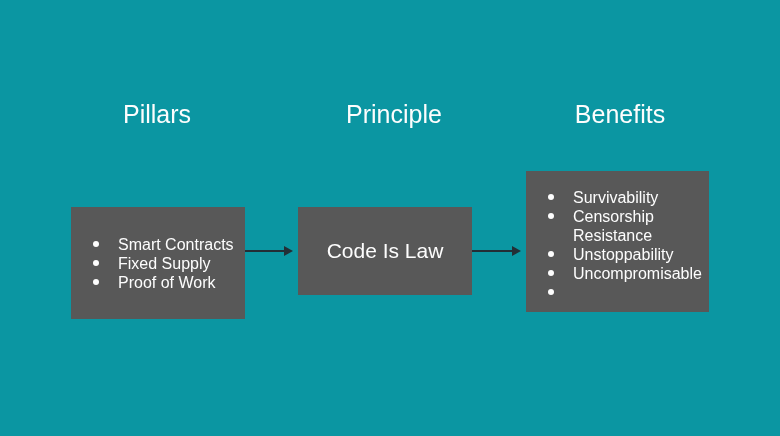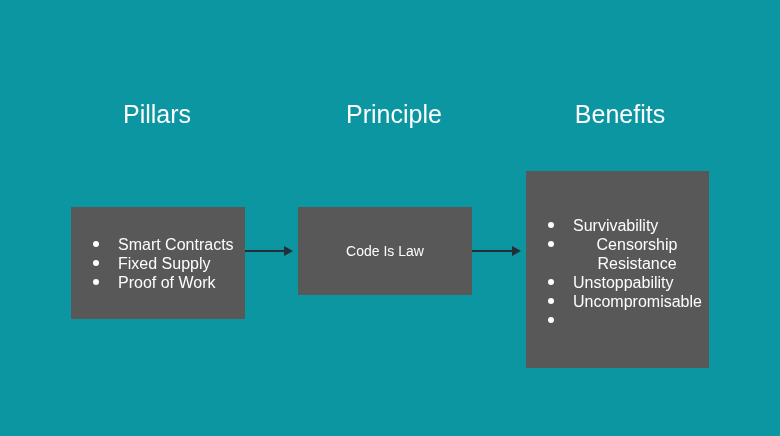--- a/index.html
+++ b/index.html
@@ -27,24 +27,24 @@
 
   .box {
     position: absolute;
     background: var(--box, #585858);
     color: var(--text, #fdfdfd);
     display: flex;
     align-items: center;
   }
   .box-pillars   { left: 71px;  top: 207px; width: 174px; height: 112px; }
   .box-principle { left: 298px; top: 207px; width: 174px; height: 88px; justify-content: center; }
-  .box-benefits  { left: 526px; top: 171px; width: 183px; height: 197px; text-align: center; }
+  .box-benefits  { left: 526px; top: 171px; width: 183px; height: 141px; }
 
   .principle-label {
-    font-size: 14px;
+    font-size: 21px;
     line-height: 26px;
     white-space: nowrap;
   }
 
   .bullet-list {
     list-style: none;
     margin: 0;
     padding: 0 8px 0 22px;
     width: 100%;
     box-sizing: border-box;

